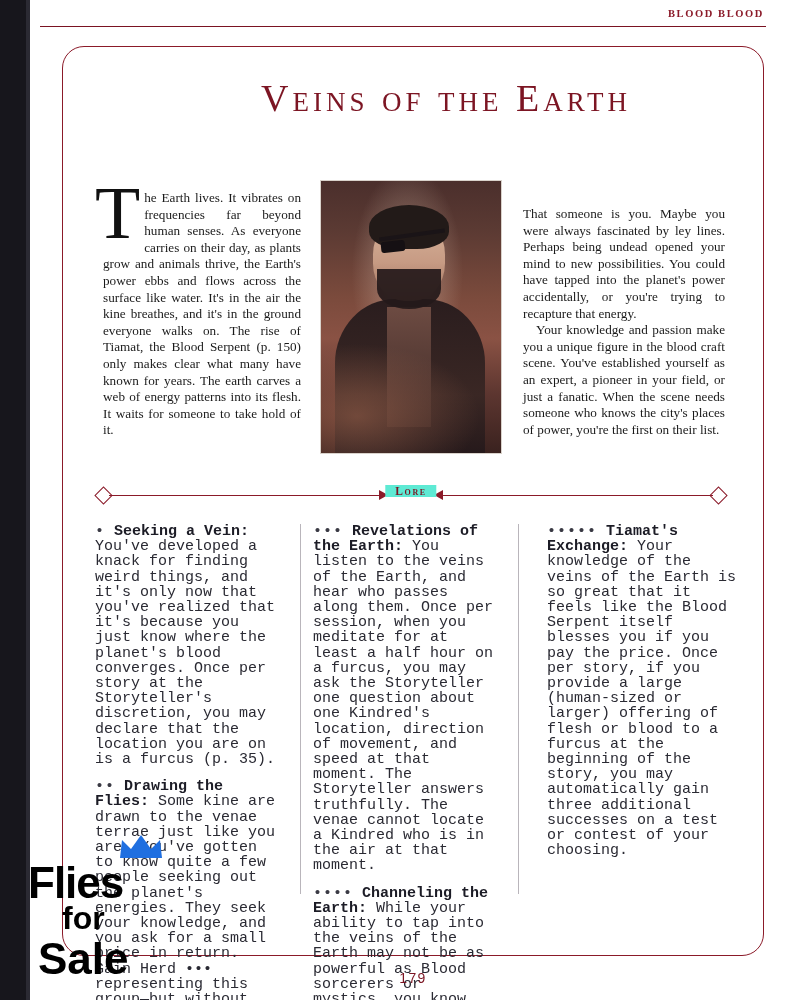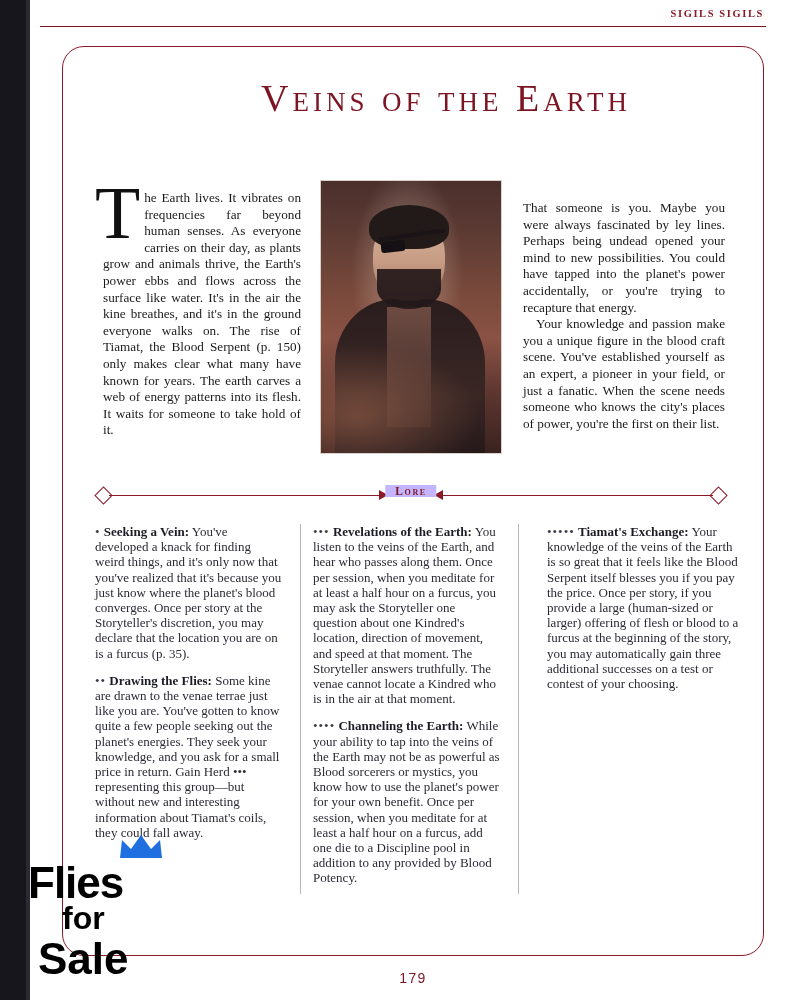--- a/index.html
+++ b/index.html
@@ -188,21 +188,21 @@
     left: 0;
     top: 150px;
     width: 180px;
     height: 122px;
     background: radial-gradient(ellipse at 20% 70%, rgba(190,120,90,0.45), rgba(0,0,0,0) 60%);
   }
 
   .col-right {
     position: absolute;
     left: 428px;
-    top: 18px;
+    top: 24px;
     width: 202px;
     font-size: 13.2px;
     line-height: 16.6px;
     text-align: justify;
   }
   .col-right p { margin: 0; }
   .col-right p + p { text-indent: 13px; }
 
   
   .divider {
@@ -215,21 +215,21 @@
   .divider .label {
     position: absolute;
     left: 50%;
     top: -1px;
     transform: translateX(-50%);
     font-family: "Liberation Serif", serif;
     font-size: 11.5px;
     font-variant: small-caps;
     letter-spacing: 1.6px;
     color: #7c1523;
-    background: #c4b5fd;
+    background: #5eead4;
     padding: 0 10px;
     font-weight: bold;
   }
   .divider .line {
     position: absolute;
     top: 8.5px;
     height: 1px;
     background: #8b1a29;
   }
   .divider .line.l { left: 14px; width: 270px; }
@@ -254,22 +254,22 @@
   .divider .arrow.a1 { left: 284px; border-left: 9px solid #8b1a29; }
   .divider .arrow.a2 { right: 284px; border-right: 9px solid #8b1a29; }
 
   
   .lore-cols {
     position: absolute;
     top: 524px;
     left: 95px;
     width: 632px;
     height: 370px;
-    font-family: Liberation Serif, serif;
-    font-size: 13px;
+    font-family: Liberation Mono, monospace;
+    font-size: 15px;
     line-height: 15.2px;
     color: #2a2a33;
   }
   .lore-col {
     position: absolute;
     top: 0;
     width: 188px;
   }
   .lore-col.c1 { left: 0; }
   .lore-col.c2 { left: 218px; }
@@ -343,21 +343,21 @@
     width: 46px;
     height: 26px;
   }
 </style>
 </head>
 <body>
 
 <div class="spine"></div>
 <div class="spine-inner"></div>
 
-<div class="running-head">SIGILS SIGILS</div>
+<div class="running-head">BLOOD BLOOD</div>
 <div class="running-head-rule"></div>
 
 <div class="frame"></div>
 
 <div class="page-title">
   <span>Veins of the Earth</span>
 </div>
 
 <div class="top-area">
 

